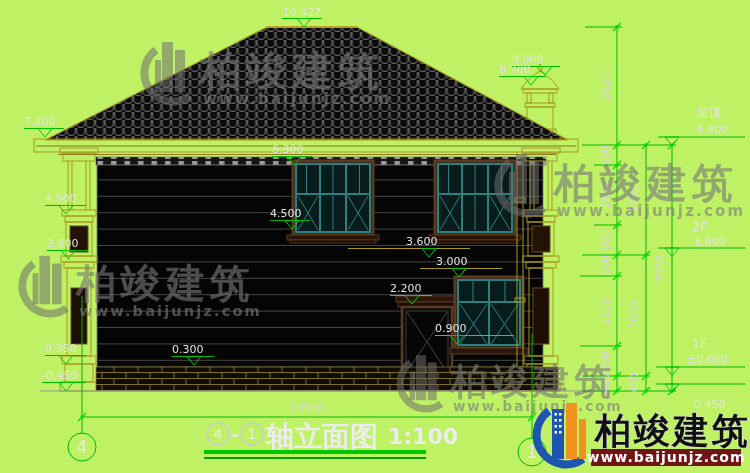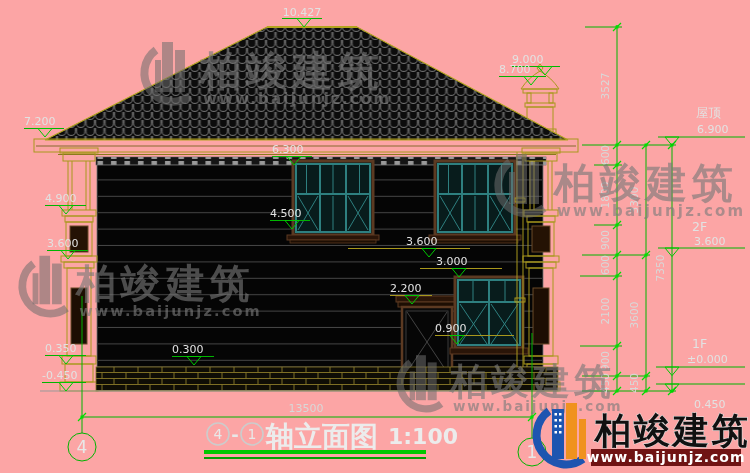--- a/index.html
+++ b/index.html
@@ -1,16 +1,16 @@
 <!DOCTYPE html>
 <html><head>
 <meta charset="utf-8">
 <style>
   html,body{margin:0;padding:0;background:#000;}
-  .stage{width:750px;height:473px;position:relative;background:#fca5a5;overflow:hidden;
+  .stage{width:750px;height:473px;position:relative;background:#bef264;overflow:hidden;
          font-family:"DejaVu Sans",sans-serif;}
   svg{display:block;}
   text{font-family:"DejaVu Sans",sans-serif;}
   .dimtxt{fill:#d8d8d8;font-size:11px;}
   .dimtxt-s{fill:#d8d8d8;font-size:10.5px;}
   .lvltxt{fill:#e2e2e2;font-size:11px;}
   .cnlbl{fill:#e2e2e2;font-size:12.5px;}
   .wm-cn{fill:#787878;opacity:.62;font-size:41px;font-weight:bold;letter-spacing:5px;}
   .wm-url{fill:#7c7c7c;opacity:.62;font-size:15px;font-weight:bold;letter-spacing:2.2px;}
   .wm-shape{fill:#6e6e6e;opacity:.55;}

